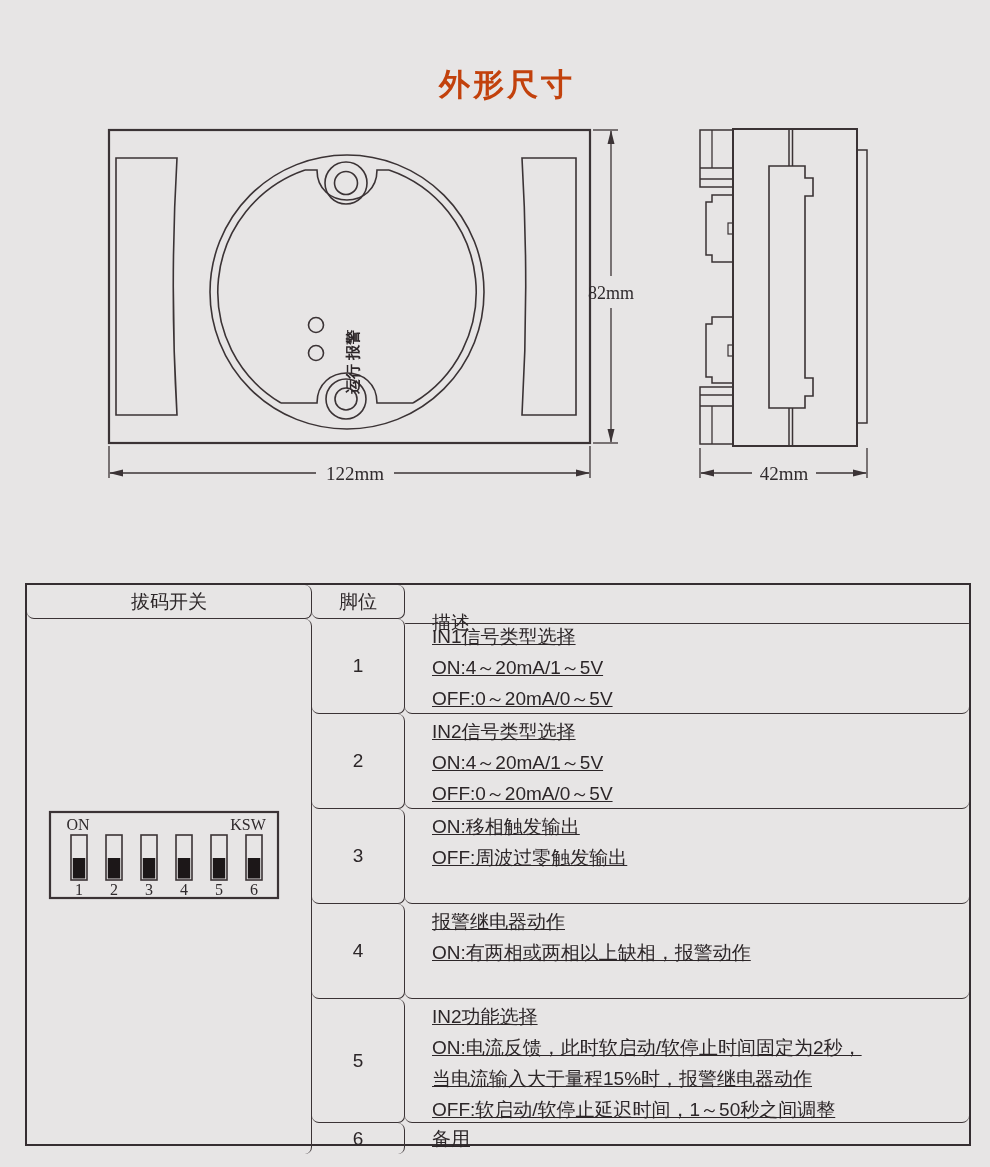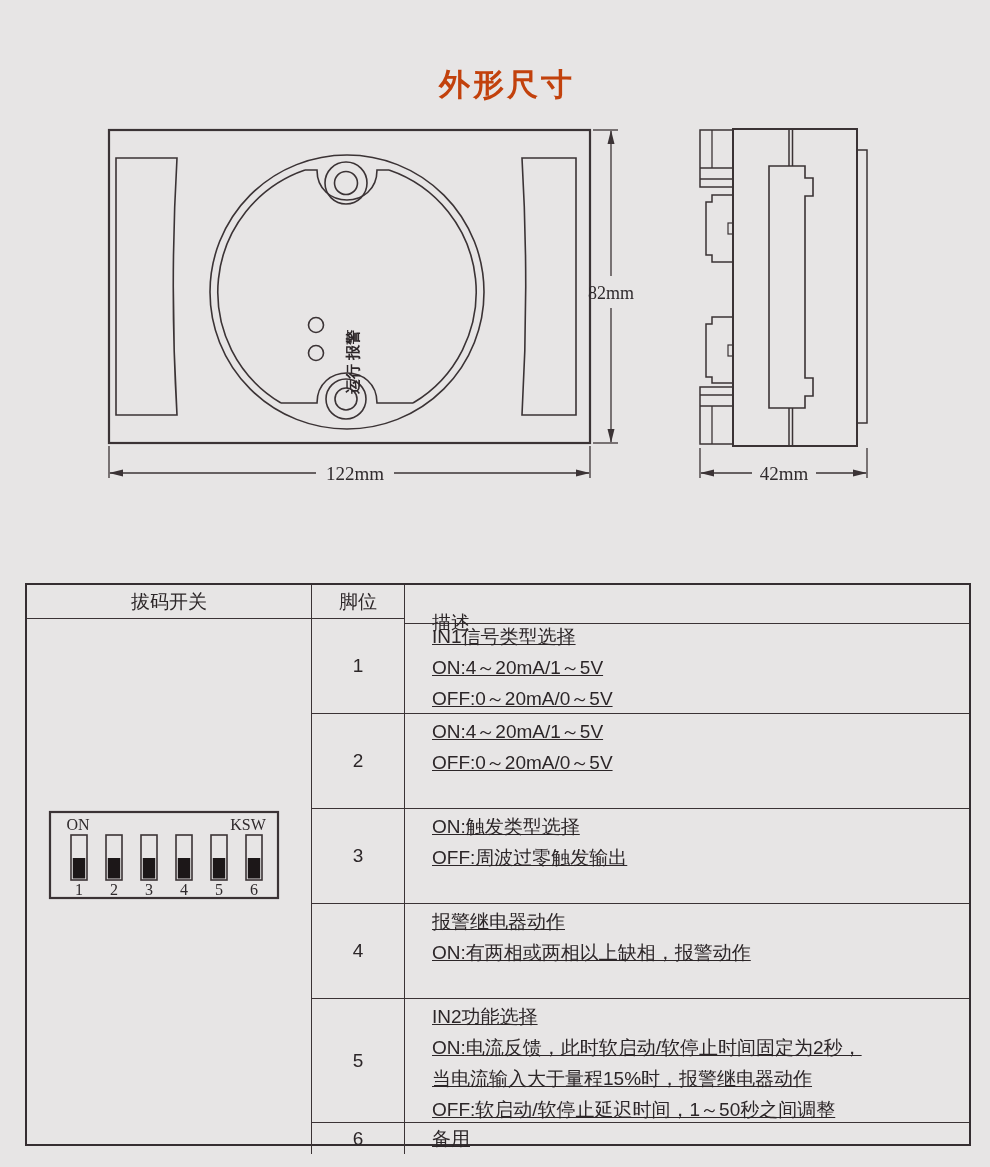--- a/index.html
+++ b/index.html
@@ -22,21 +22,21 @@
   
   #spec-table{
     left:25px;top:583px;width:946px;height:563px;
     border:2px solid #352e31;
     display:grid;
     grid-template-columns:285px 93px 1fr;
     grid-template-rows:34px 95px 95px 95px 95px 124px 1fr;
     box-sizing:border-box;
     font-size:19px;
   }
-  .cell{box-sizing:border-box;}
+  .cell{box-sizing:border-box;border-radius:7px;}
   .br{border-right:1.5px solid #3b3335;}
   .bb{border-bottom:1.5px solid #3b3335;}
   .hcell{display:flex;align-items:center;justify-content:center;color:#2c2628;}
   .hcell.left{justify-content:flex-start;padding-left:27px;margin-top:38px;}
   .pincell{display:flex;align-items:center;justify-content:center;color:#2c2628;}
   .desccell{padding:2px 8px 0 27px;line-height:31px;color:#2c2628;text-decoration:underline;}
   .desccell.single{display:flex;align-items:center;padding-top:0;}
   #dipcell{grid-row:2/8;grid-column:1;}
 </style>
 </head>
@@ -135,27 +135,28 @@
 
     <div class="cell pincell br bb">1</div>
     <div class="cell desccell bb">
       <div>IN1信号类型选择</div>
       <div>ON:4～20mA/1～5V</div>
       <div>OFF:0～20mA/0～5V</div>
     </div>
 
     <div class="cell pincell br bb">2</div>
     <div class="cell desccell bb">
+      <div>IN2信号类型选择</div>
       <div>ON:4～20mA/1～5V</div>
       <div>OFF:0～20mA/0～5V</div>
     </div>
 
     <div class="cell pincell br bb">3</div>
     <div class="cell desccell bb">
-      <div>ON:触发类型选择</div>
+      <div>ON:移相触发输出</div>
       <div>OFF:周波过零触发输出</div>
     </div>
 
     <div class="cell pincell br bb">4</div>
     <div class="cell desccell bb">
       <div>报警继电器动作</div>
       <div>ON:有两相或两相以上缺相，报警动作</div>
     </div>
 
     <div class="cell pincell br bb">5</div>

